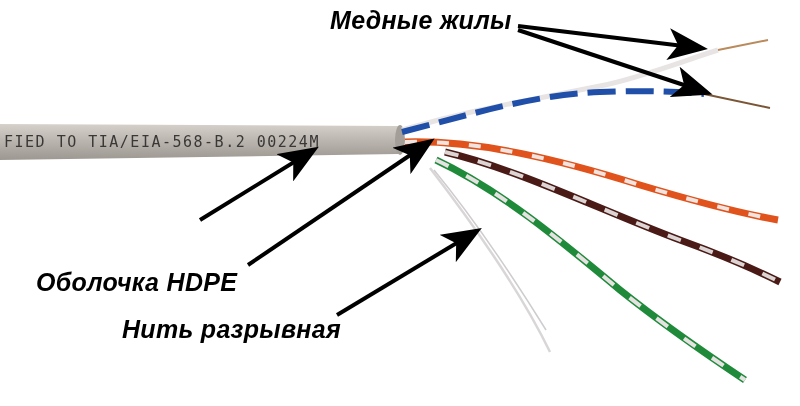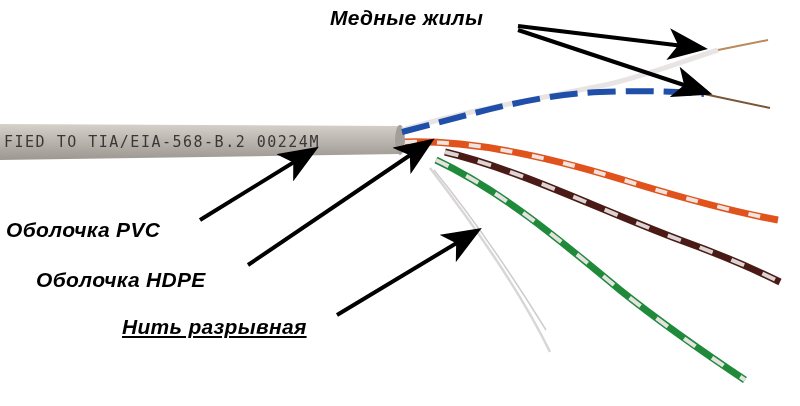--- a/index.html
+++ b/index.html
@@ -1,18 +1,18 @@
 <!DOCTYPE html>
 <html><head>
 <meta charset="utf-8">
 <style>
   html, body { margin: 0; padding: 0; background: #ffffff; }
   #stage { position: relative; width: 800px; height: 406px; overflow: hidden; background: #ffffff; }
   svg { position: absolute; left: 0; top: 0; }
-  .label { position: absolute; font-family: "Liberation Sans", sans-serif; font-weight: bold; font-style: italic; font-size: 21px; color: #000; white-space: nowrap; letter-spacing: 0.3px; }
+  .label { position: absolute; font-family: "Liberation Sans", sans-serif; font-weight: bold; font-style: italic; font-size: 25px; color: #000; white-space: nowrap; letter-spacing: 0.3px; }
   .print { font-family: "DejaVu Sans Mono", monospace; font-size: 15px; fill: #3a3836; letter-spacing: 1.5px; }
 </style>
 </head>
 <body>
 
 <div id="stage">
   <svg width="800" height="406" viewBox="0 0 800 406">
     <defs>
       <linearGradient id="jk" x1="0" y1="0" x2="0" y2="1">
         <stop offset="0" stop-color="#d6d1cb"></stop>
@@ -60,16 +60,15 @@
     <g>
       <path d="M518,26 L700,48" stroke="#000" stroke-width="4" fill="none" marker-end="url(#ah)"></path>
       <path d="M518,30 L705,92" stroke="#000" stroke-width="4" fill="none" marker-end="url(#ah)"></path>
       <path d="M200,220 L312,151" stroke="#000" stroke-width="4" fill="none" marker-end="url(#ah)"></path>
       <path d="M248,265 L428,143" stroke="#000" stroke-width="4" fill="none" marker-end="url(#ah)"></path>
       <path d="M337,315 L475,232" stroke="#000" stroke-width="4" fill="none" marker-end="url(#ah)"></path>
     </g>
   </svg>
 
   <div class="label" style="left:330px;top:6px;">Медные жилы</div>
-  <div class="label" style="left:6px;top:218px;">Оболочка PVC</div>
   <div class="label" style="left:36px;top:268px;">Оболочка HDPE</div>
-  <div class="label" style="left:122px;top:315px;text-decoration:underline;">Нить разрывная</div>
+  <div class="label" style="left:122px;top:315px;">Нить разрывная</div>
 </div>
 
 </body></html>

